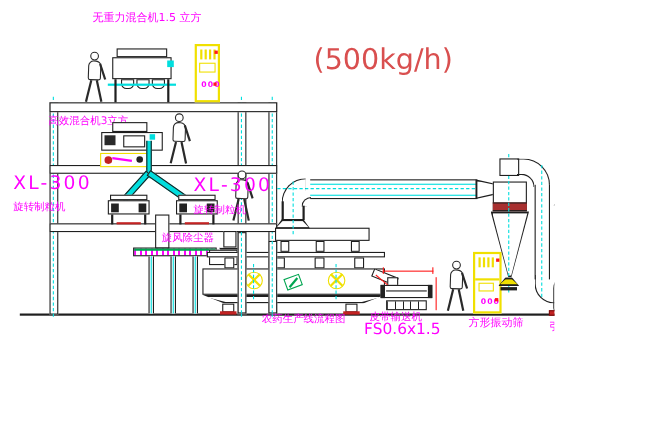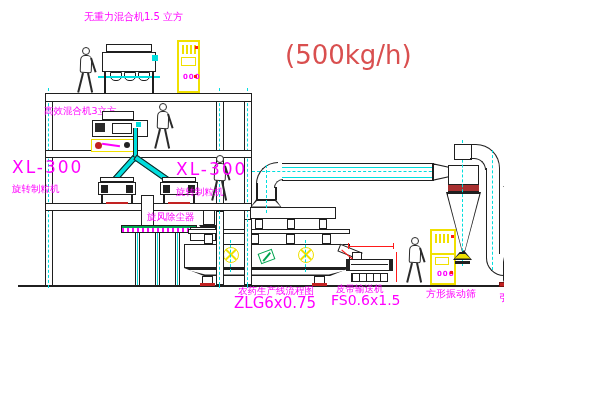--- a/index.html
+++ b/index.html
@@ -291,21 +291,20 @@
     <div class="blk" style="left:508px;top:226px;width:27px;height:2px"></div>
     <div class="trap" style="left:503px;top:169px;width:37px;height:18px">
       <i style="clip-path:polygon(50% 0,100% 100%,0 100%)"></i>
         <i class="in" style="clip-path:polygon(50% 0,100% 100%,0 100%)"></i>
     </div>
     <div class="blk" style="left:505px;top:187px;width:33px;height:2px"></div>
     <div class="cv" style="left:521px;top:163px;height:122px"></div>
   </div>
 
   <div class="mg" style="left:238px;top:286px;font-size:9.5px">农药生产线流程图</div>
-  <div class="mg" style="left:234px;top:296px;font-size:15px">ZLG6x0.75</div>
   <div class="mg" style="left:336px;top:284px;font-size:9.5px">皮带输送机</div>
   <div class="mg" style="left:331px;top:293px;font-size:14px">FS0.6x1.5</div>
   <div class="mg" style="left:426px;top:289px;font-size:10px">方形振动筛</div>
   <div class="mg" style="left:499px;top:293px;font-size:10px">引风机</div>
 
   <div class="f" style="left:283px;top:40px;display:flex;align-items:baseline">
     <span style="color:var(--title-red);font-size:26px;font-weight:400;margin-left:2px">(500kg/h)</span>
   </div>
 
 </div>

